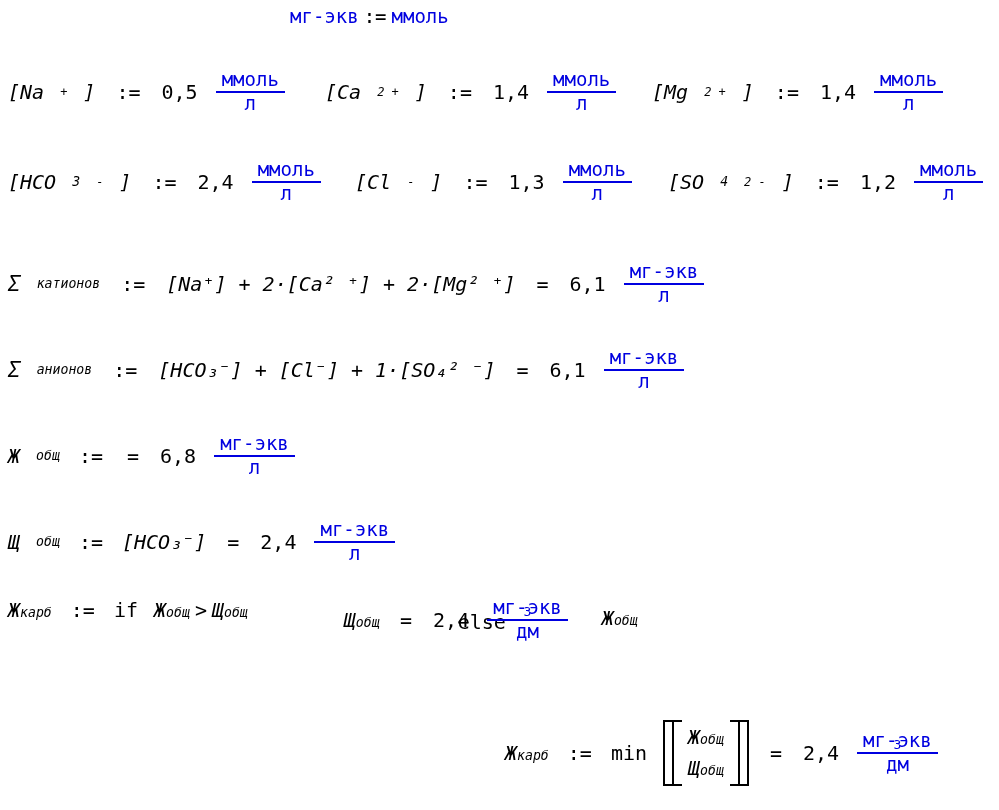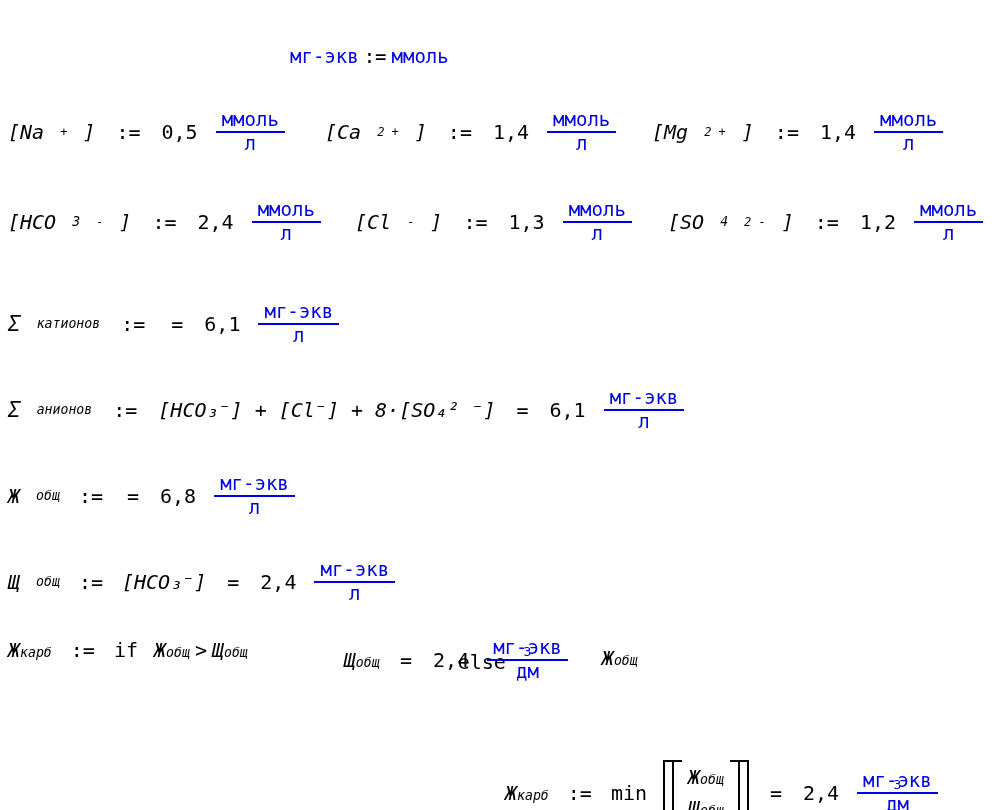--- a/index.html
+++ b/index.html
@@ -13,21 +13,20 @@
     position: relative;
     font-family: "DejaVu Sans Mono", "Liberation Mono", monospace;
     color: #000000;
     overflow: hidden;
   }
   .sheet {
     position: absolute;
     left: 0; top: 0;
     width: 999px;
     height: 690px;
-    margin-top: 40px;
   }
   .row {
     position: absolute;
     white-space: nowrap;
     display: flex;
     align-items: center;
   }
   .ital {
     font-style: italic;
   }
@@ -208,33 +207,34 @@
     <span class="frac blue f19">
       <span class="num">ммоль</span>
       <span class="den">л</span>
     </span>
   </div>
 
   <div class="row f20" style="left:8px; top:262px;">
     <span class="sigma">Σ</span>
       <span class="sub">катионов</span>
     <span class="op">:=</span>
+    <span class="ital">[Na⁺] + 2·[Ca² ⁺] + 2·[Mg² ⁺]</span>
     <span class="op">=</span>
     <span>6,1</span>
     <span class="frac blue f19">
       <span class="num">мг-экв</span>
       <span class="den">л</span>
     </span>
   </div>
 
   <div class="row f20" style="left:8px; top:348px;">
     <span class="sigma">Σ</span>
       <span class="sub">анионов</span>
     <span class="op">:=</span>
-    <span class="ital">[HCO₃⁻] + [Cl⁻] + 8·[SO₄² ⁻]</span>
+    <span class="ital">[HCO₃⁻] + [Cl⁻] + 1·[SO₄² ⁻]</span>
     <span class="op">=</span>
     <span>6,1</span>
     <span class="frac blue f19">
       <span class="num">мг-экв</span>
       <span class="den">л</span>
     </span>
   </div>
 
   <div class="row f20" style="left:8px; top:434px;">
     <span class="ital">Ж</span>

